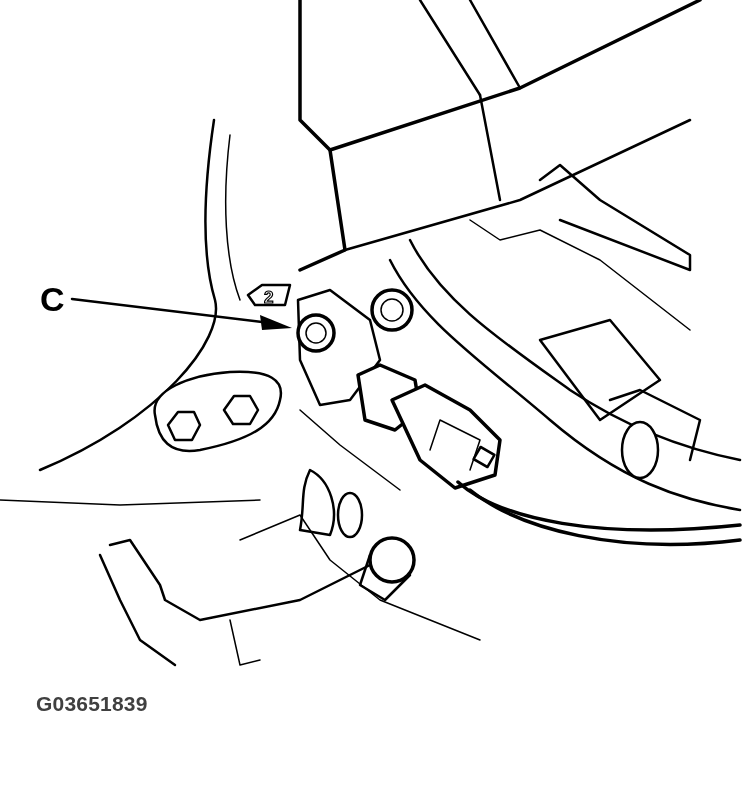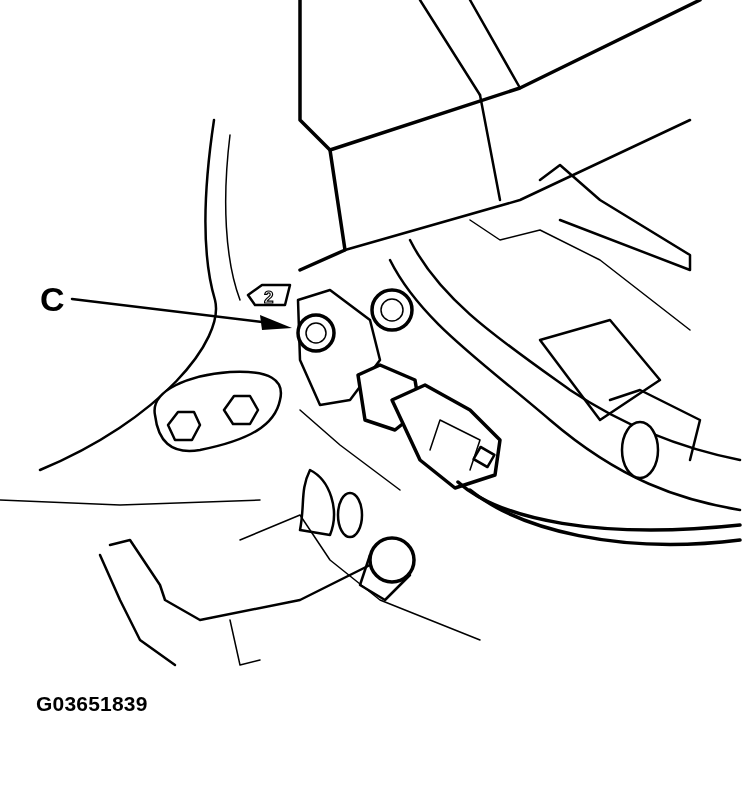--- a/index.html
+++ b/index.html
@@ -1,19 +1,19 @@
 <!DOCTYPE html>
 <html><head>
 <meta charset="utf-8">
 <style>
   html, body { margin:0; padding:0; background:#ffffff; }
   body { width:750px; height:789px; position:relative; overflow:hidden; font-family:"Liberation Sans", sans-serif; }
   svg.art { position:absolute; left:0; top:0; }
   .lbl-c { position:absolute; left:40px; top:280px; font-size:34px; font-weight:bold; color:#000; font-family:"Liberation Sans", sans-serif; }
-  .fig-id { position:absolute; left:36px; top:692px; font-size:21px; font-weight:bold; color:#000000; font-family:"Liberation Sans", sans-serif; letter-spacing:0.2px; }
+  .fig-id { position:absolute; left:36px; top:692px; font-size:21px; font-weight:bold; color:#404040; font-family:"Liberation Sans", sans-serif; letter-spacing:0.2px; }
   .s { fill:none; stroke:#000; stroke-linecap:round; stroke-linejoin:round; }
   .t1 { stroke-width:1.5; }
   .t2 { stroke-width:2.5; }
   .t3 { stroke-width:3.5; }
   .fw { fill:#fff; stroke:#000; stroke-linejoin:round; }
 </style>
 </head>
 <body>
 
 <svg class="art" width="750" height="789" viewBox="0 0 750 789">

